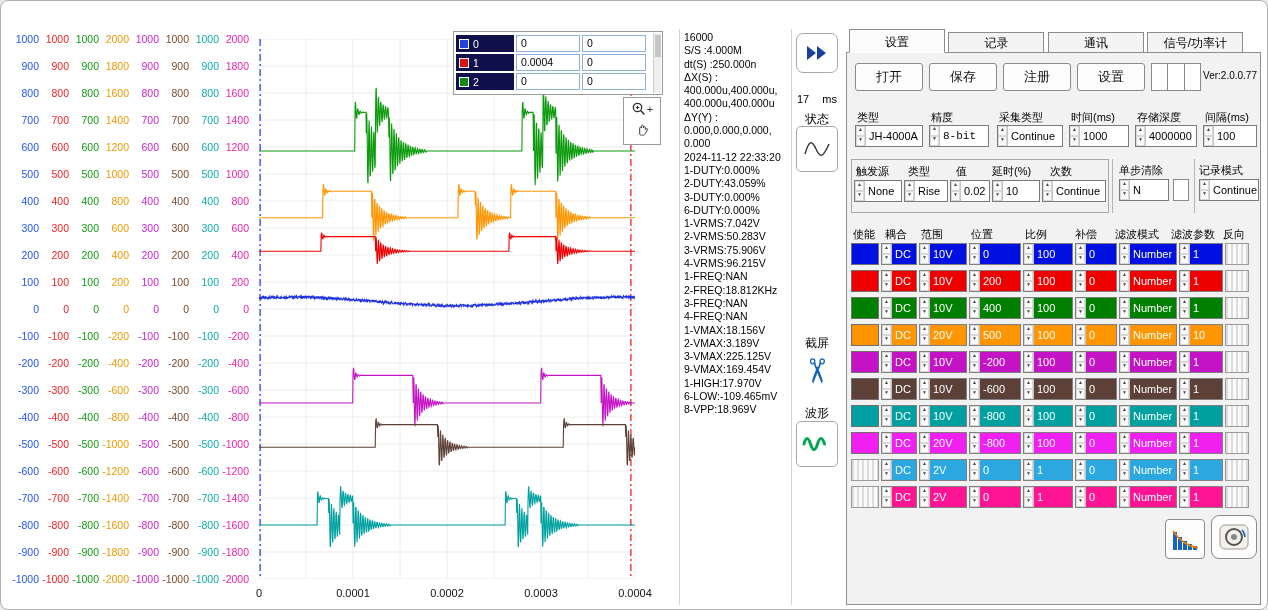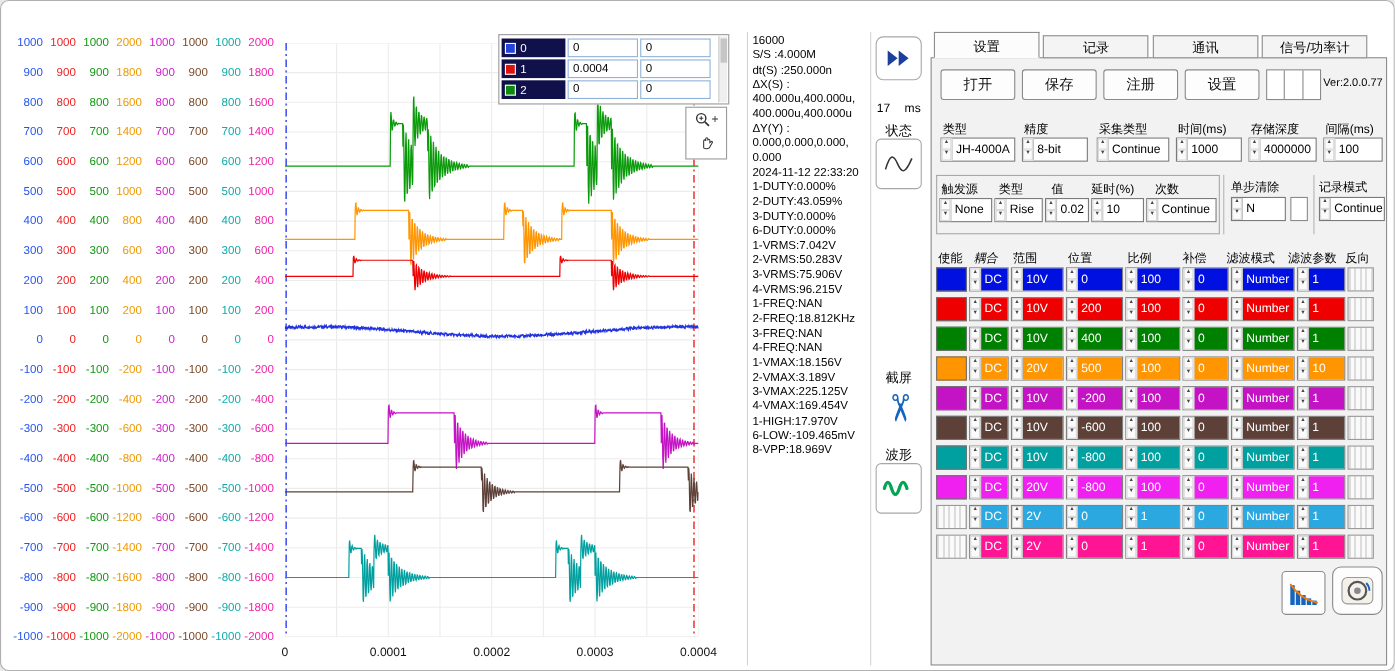--- a/index.html
+++ b/index.html
@@ -401,21 +401,21 @@
       <div class="mline">2-VRMS:50.283V</div>
       <div class="mline">3-VRMS:75.906V</div>
       <div class="mline">4-VRMS:96.215V</div>
       <div class="mline">1-FREQ:NAN</div>
       <div class="mline">2-FREQ:18.812KHz</div>
       <div class="mline">3-FREQ:NAN</div>
       <div class="mline">4-FREQ:NAN</div>
       <div class="mline">1-VMAX:18.156V</div>
       <div class="mline">2-VMAX:3.189V</div>
       <div class="mline">3-VMAX:225.125V</div>
-      <div class="mline">4-VMAX:169.454V</div>
+      <div class="mline">9-VMAX:169.454V</div>
       <div class="mline">1-HIGH:17.970V</div>
       <div class="mline">6-LOW:-109.465mV</div>
       <div class="mline">8-VPP:18.969V</div>
     </div>
 
   <div class="vsep" style="left:790px;"></div>
 
   <div class="toolcol">
     <div class="tool-btn" style="top:4px;height:40px;border-radius:7px;">
       <svg width="24" height="20" viewBox="0 0 24 20">
@@ -472,21 +472,21 @@
       <div class="flabel" style="left:290px;top:57px;">存储深度</div>
       <div class="flabel" style="left:358px;top:57px;">间隔(ms)</div>
 
       <div class="spin" style="left:8px;top:72px;width:68px;">
           <span class="arr">
             <i>▲</i>
             <i>▼</i>
           </span>
           <span class="val">JH-4000A</span>
         </div>
-      <div class="spin" style="left:82px;top:72px;width:60px;">
+      <div class="spin" style="left:82px;top:72px;width:60px;font-family:Liberation Mono, monospace;">
           <span class="arr">
             <i>▲</i>
             <i>▼</i>
           </span>
           <span class="val">8-bit</span>
         </div>
       <div class="spin" style="left:150px;top:72px;width:66px;">
           <span class="arr">
             <i>▲</i>
             <i>▼</i>
@@ -572,21 +572,21 @@
       <div class="flabel" style="left:352px;top:110px;">记录模式</div>
       <div class="spin" style="left:352px;top:126px;width:60px;">
           <span class="arr">
             <i>▲</i>
             <i>▼</i>
           </span>
           <span class="val">Continue</span>
         </div>
 
       <div class="flabel" style="left:6px;top:174px;">使能</div>
-      <div class="flabel" style="left:38px;top:174px;font-style:italic;">耦合</div>
+      <div class="flabel" style="left:38px;top:174px;">耦合</div>
       <div class="flabel" style="left:74px;top:174px;">范围</div>
       <div class="flabel" style="left:124px;top:174px;">位置</div>
       <div class="flabel" style="left:178px;top:174px;">比例</div>
       <div class="flabel" style="left:228px;top:174px;">补偿</div>
       <div class="flabel" style="left:268px;top:174px;">滤波模式</div>
       <div class="flabel" style="left:324px;top:174px;">滤波参数</div>
       <div class="flabel" style="left:376px;top:174px;">反向</div>
 
       <div id="chrows">
           <div class="crow" style="top: 190px;">

